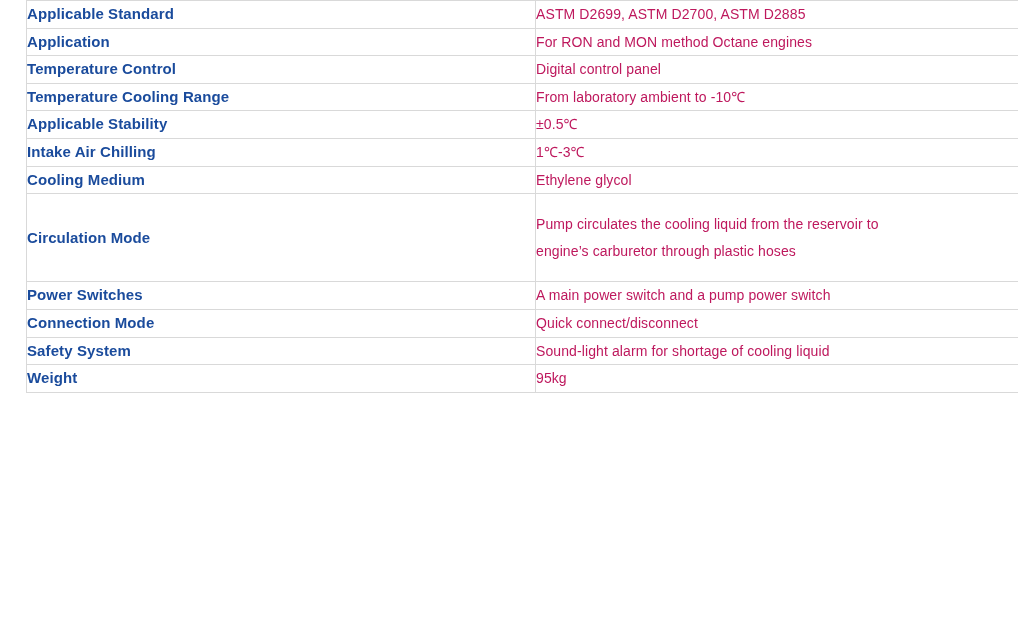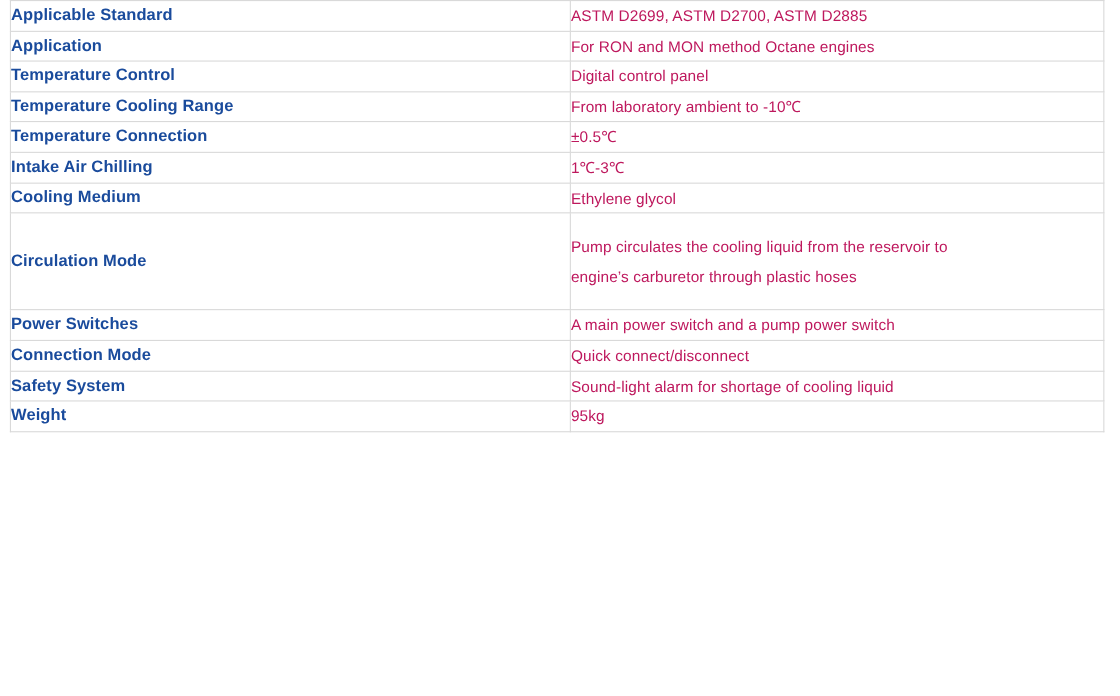--- a/index.html
+++ b/index.html
@@ -9,21 +9,21 @@
   }
   body {
     font-family: "Liberation Sans", sans-serif;
     width: 1018px;
     height: 633px;
     overflow: hidden;
   }
   .spec-wrap {
     width: 1018px;
     box-sizing: border-box;
-    padding: 0 9px;
+    padding: 0 26px;
   }
   table.spec-table {
     width: 994px;
     border-collapse: collapse;
     table-layout: fixed;
   }
   table.spec-table td {
     border: 1px solid #d9d9d9;
     vertical-align: middle;
     padding: 0;
@@ -76,21 +76,21 @@
         <td class="label-cell">Temperature Control</td>
         <td class="value-cell">Digital control panel</td>
       </tr>
 
       <tr>
         <td class="label-cell">Temperature Cooling Range</td>
         <td class="value-cell">From laboratory ambient to -10℃</td>
       </tr>
 
       <tr>
-        <td class="label-cell">Temperature Connection</td>
+        <td class="label-cell">Applicable Stability</td>
         <td class="value-cell">±0.5℃</td>
       </tr>
 
       <tr>
         <td class="label-cell">Intake Air Chilling</td>
         <td class="value-cell">1℃-3℃</td>
       </tr>
 
 
       <tr>

